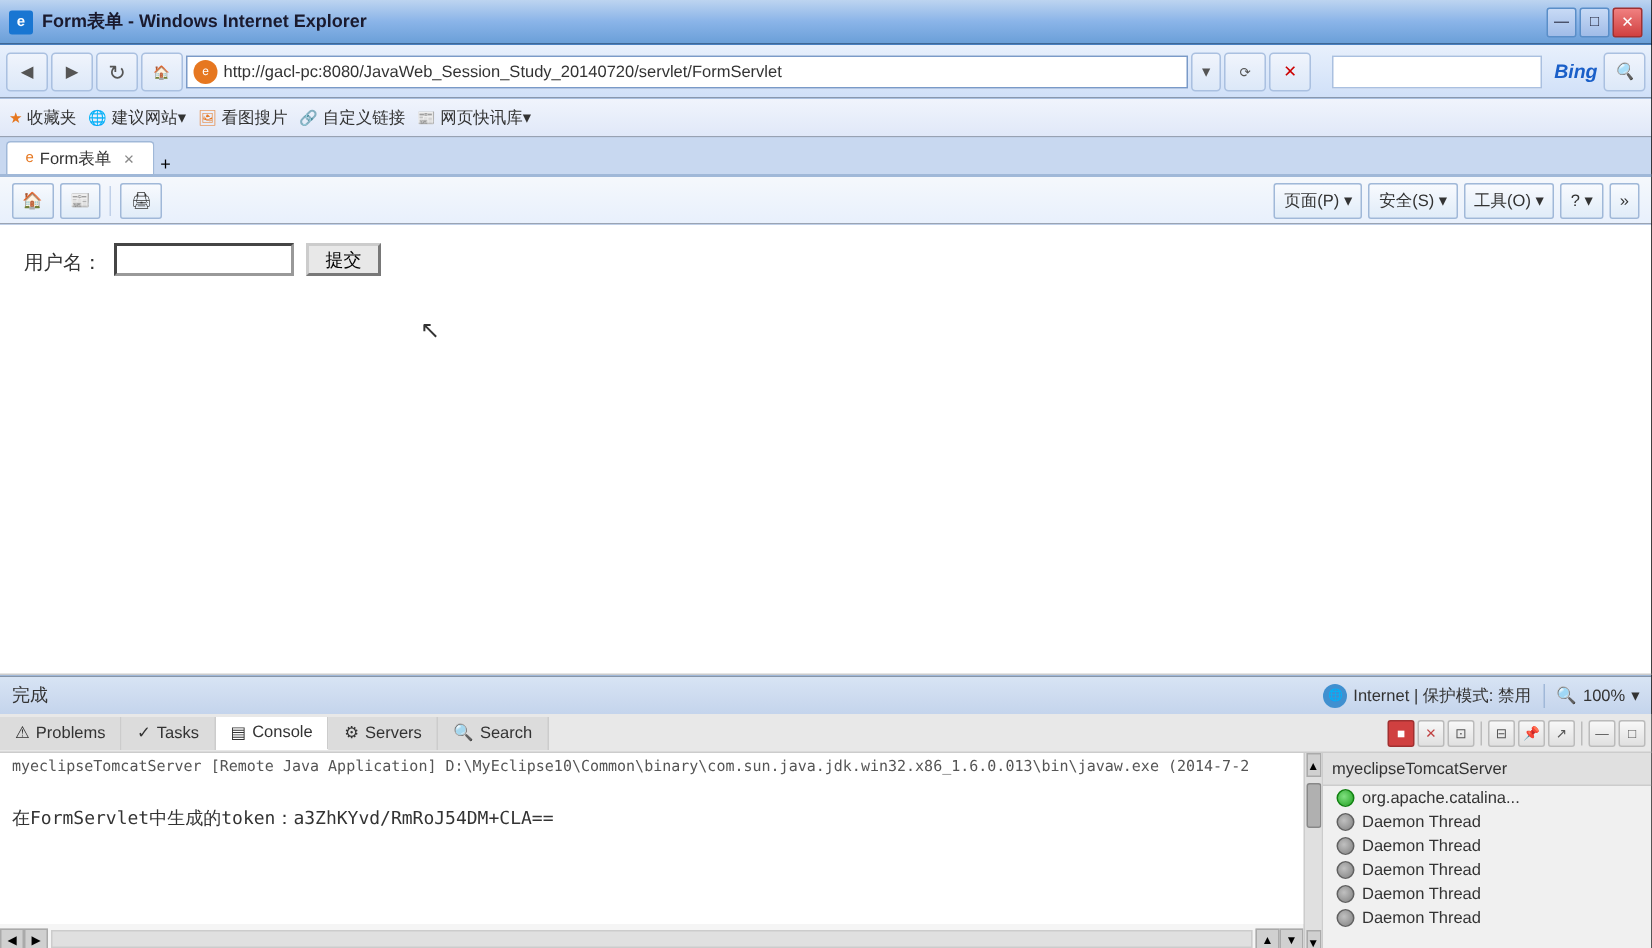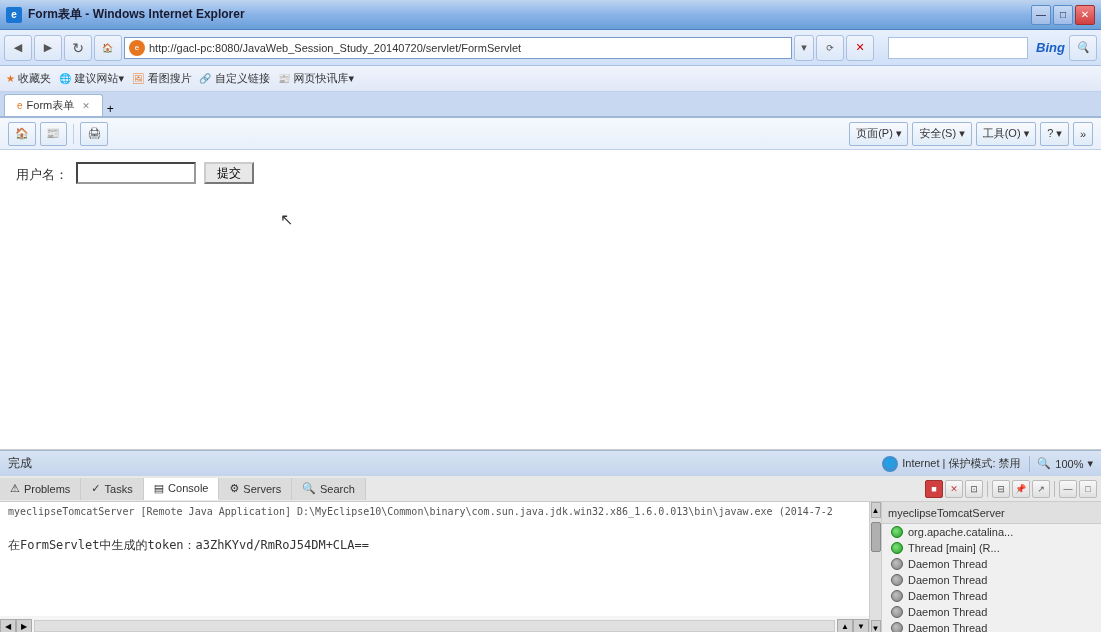--- a/index.html
+++ b/index.html
@@ -510,23 +510,23 @@
     <div class="right-panel">
       <div class="right-panel-header">myeclipseTomcatServer</div>
       <div class="thread-item">
         <div class="thread-icon">
           <div class="thread-icon-green"></div>
         </div>
         <span>org.apache.catalina...</span>
       </div>
       <div class="thread-item">
         <div class="thread-icon">
-          <div class="thread-icon-green"></div>
+          <div class="thread-icon-gray"></div>
         </div>
-        <span>Thread [main] (R...</span>
+        <span>Daemon Thread</span>
       </div>
       <div class="thread-item">
         <div class="thread-icon">
           <div class="thread-icon-gray"></div>
         </div>
         <span>Daemon Thread</span>
       </div>
       <div class="thread-item">
         <div class="thread-icon">
           <div class="thread-icon-gray"></div>
@@ -538,21 +538,15 @@
           <div class="thread-icon-gray"></div>
         </div>
         <span>Daemon Thread</span>
       </div>
       <div class="thread-item">
         <div class="thread-icon">
           <div class="thread-icon-gray"></div>
         </div>
         <span>Daemon Thread</span>
       </div>
-      <div class="thread-item">
-        <div class="thread-icon">
-          <div class="thread-icon-gray"></div>
-        </div>
-        <span>Daemon Thread</span>
-      </div>
     </div>
   </div>
 </div>
 
 </body></html>

